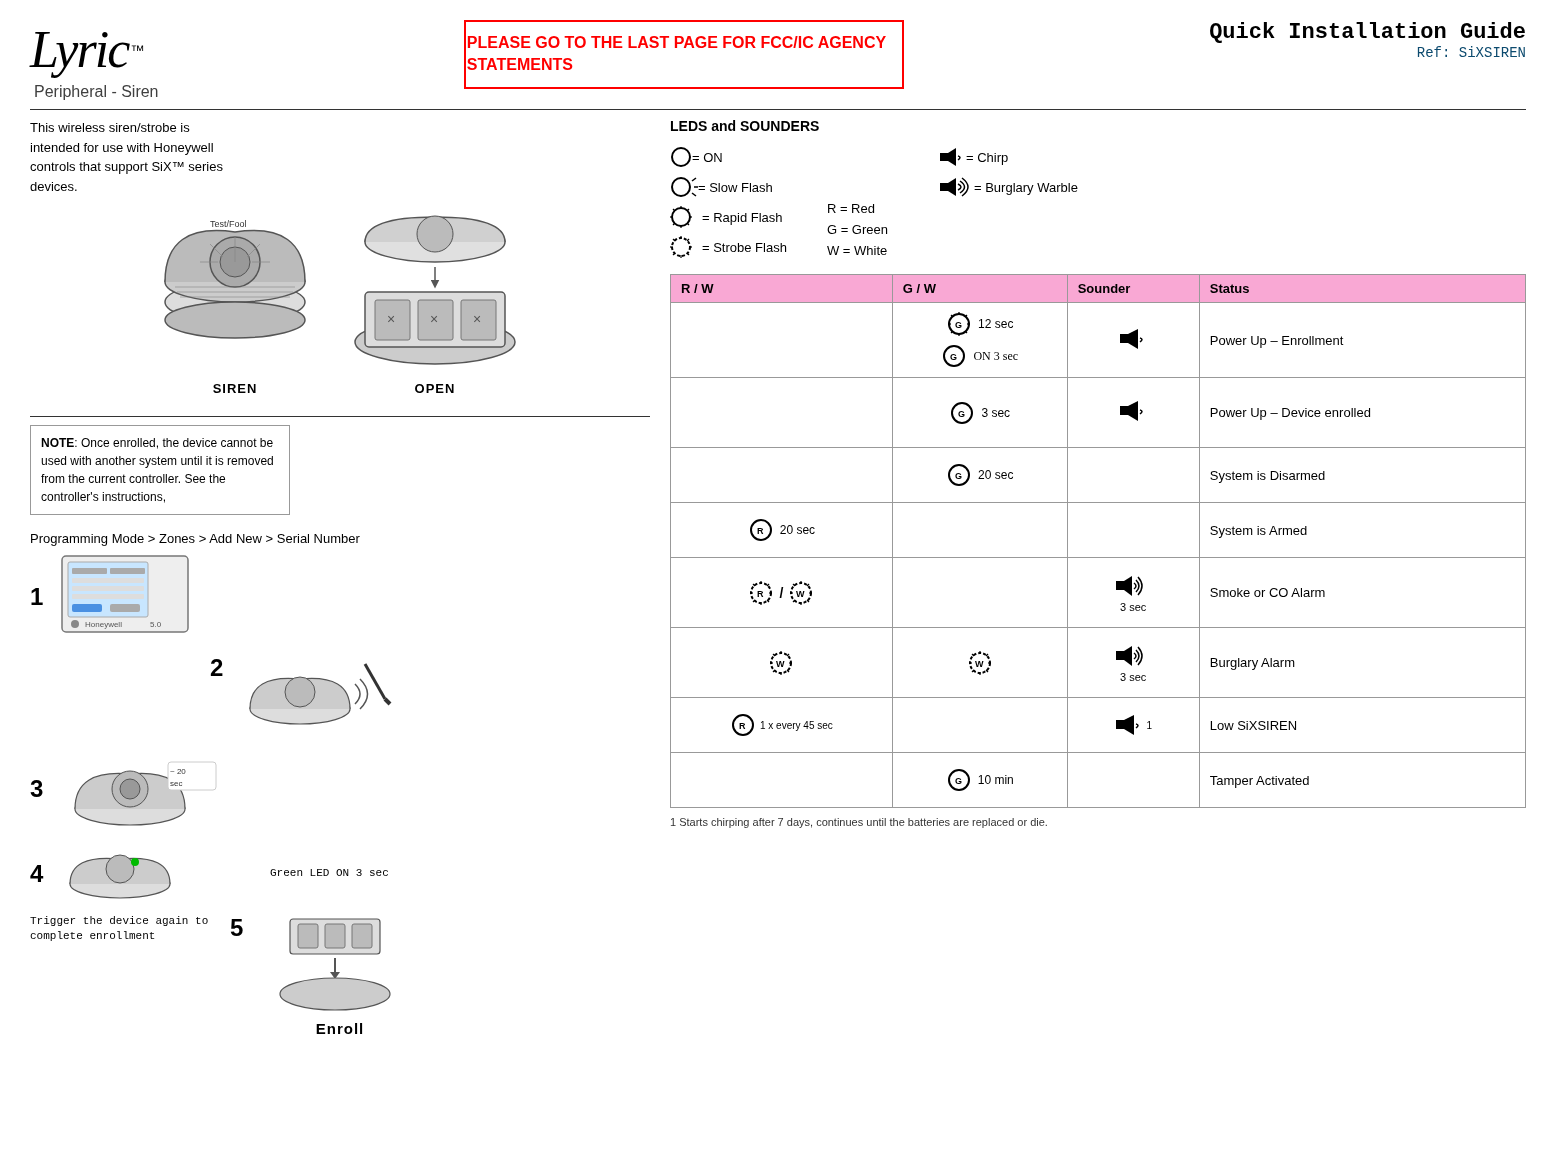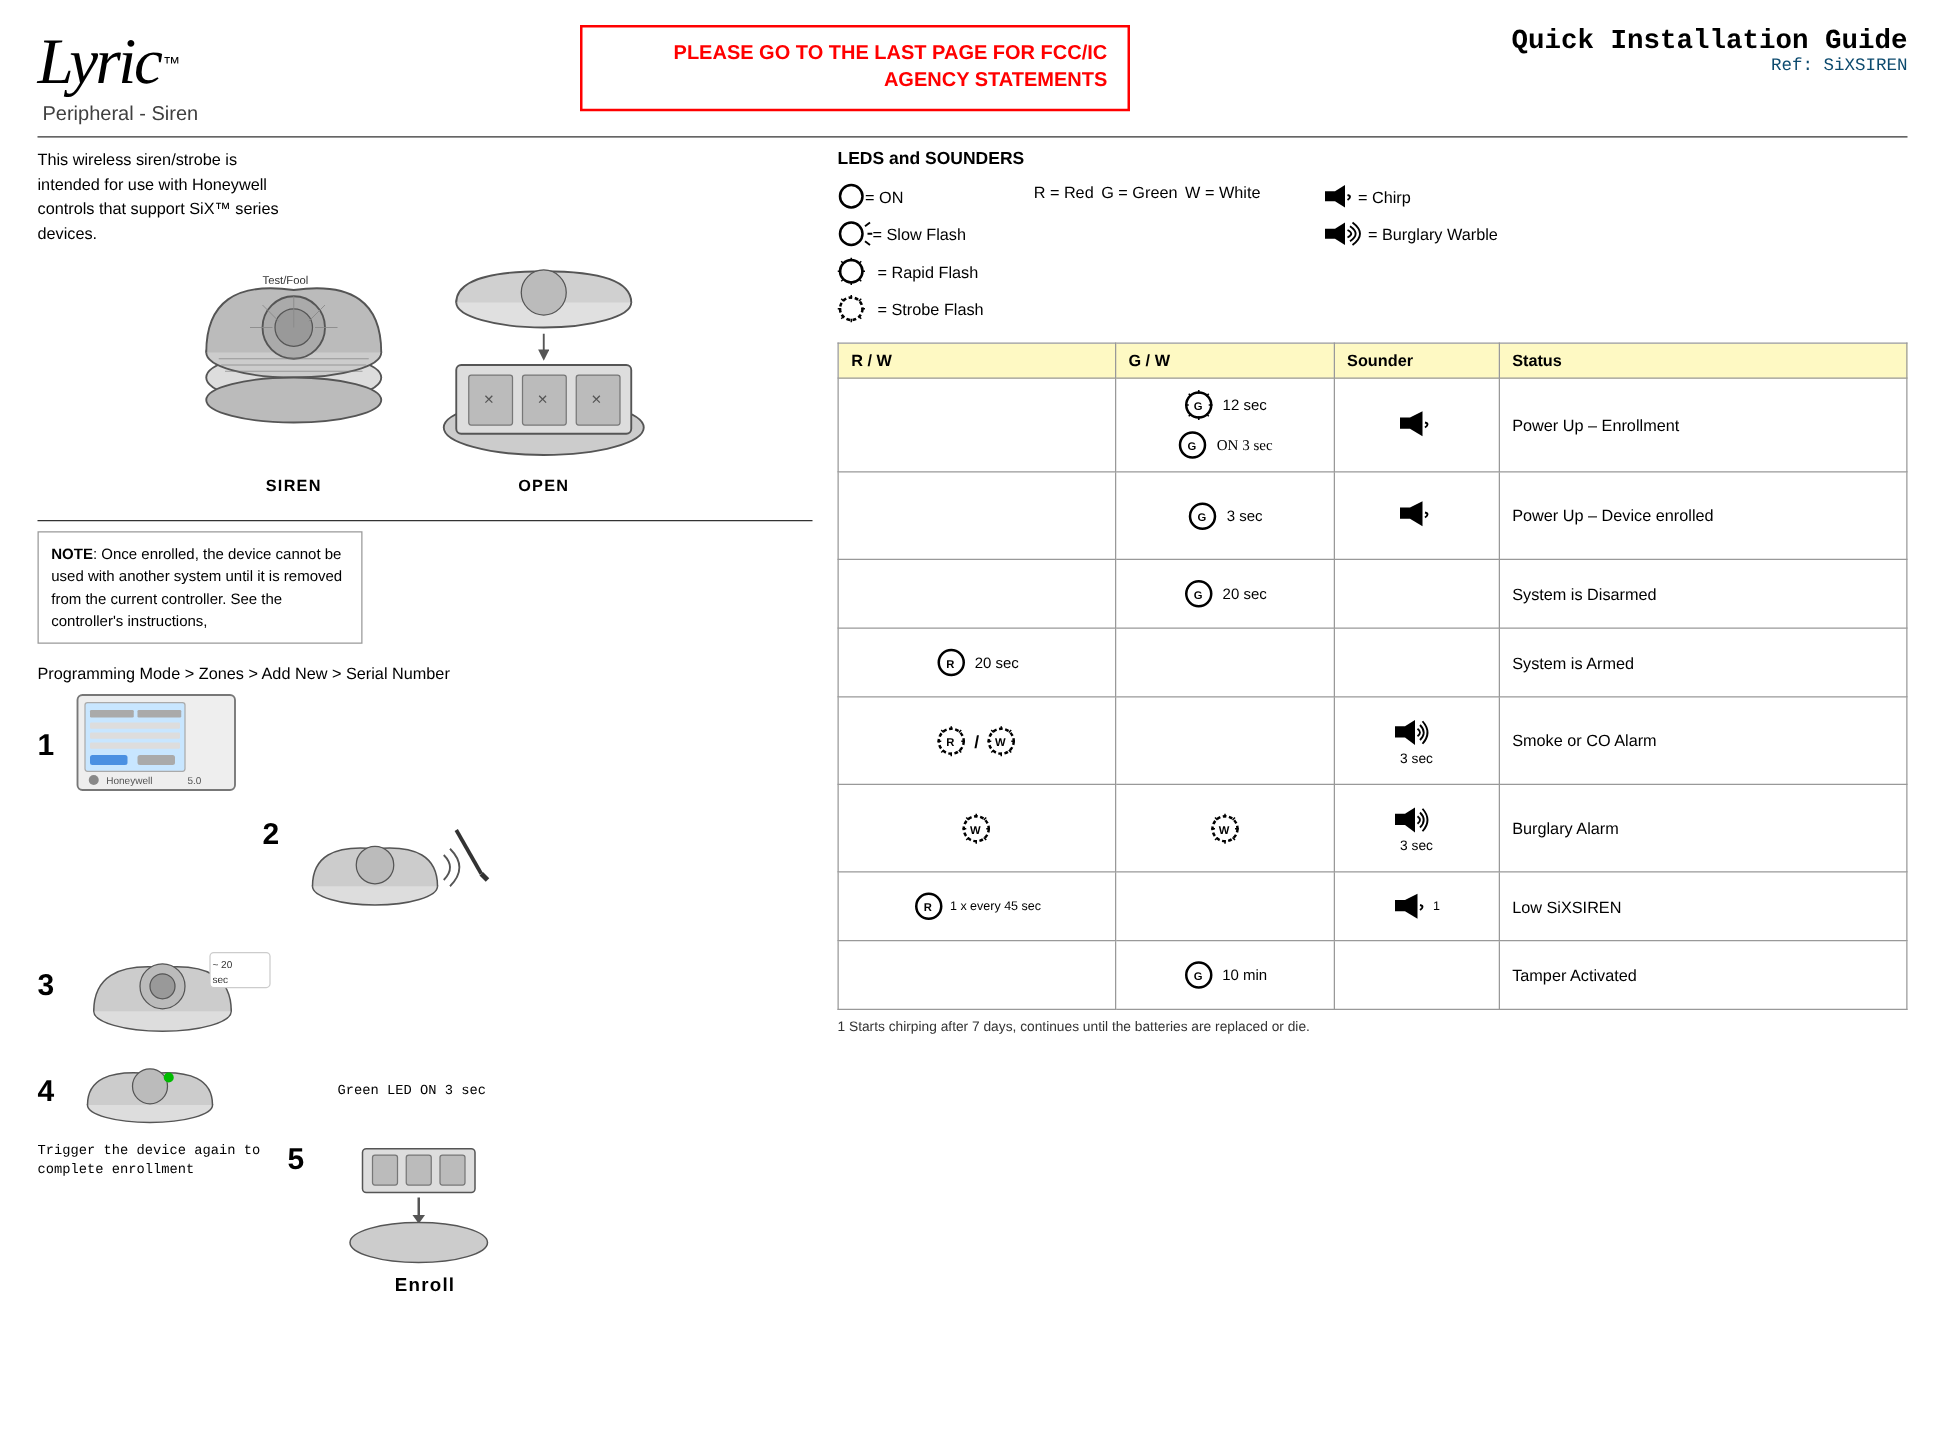--- a/index.html
+++ b/index.html
@@ -41,22 +41,22 @@
       vertical-align: super;
       margin-left: 2px;
     }
     .peripheral-label {
       font-size: 16px;
       color: #404040;
       margin-left: 4px;
     }
     .header-center {
       border: 2px solid red;
-      padding: 10px 16px;
-      text-align: right;
+      padding: 10px 1px;
+      text-align: left;
       max-width: 440px;
     }
     .fcc-notice {
       color: red;
       font-weight: bold;
       font-size: 16px;
       line-height: 1.4;
     }
     .header-right {
       text-align: right;
@@ -169,40 +169,40 @@
       flex-direction: column;
       gap: 8px;
     }
     .symbol-row {
       display: flex;
       align-items: center;
       font-size: 13px;
     }
     .leds-colors {
       display: flex;
-      flex-direction: row;
+      flex-direction: column;
       gap: 6px;
       font-size: 13px;
       justify-content: flex-end;
     }
     .chirp-section {
       display: flex;
       flex-direction: column;
       gap: 8px;
       font-size: 13px;
     }
     
     .status-table {
       width: 100%;
       border-collapse: collapse;
       margin-top: 10px;
       font-size: 13px;
     }
     .status-table th {
-      background: #fef9c3;
+      background: #f9a8d4;
       border: 1px solid #999;
       padding: 6px 10px;
       font-weight: bold;
       text-align: left;
     }
     .status-table td {
       border: 1px solid #999;
       padding: 8px 10px;
       vertical-align: middle;
       text-align: center;

